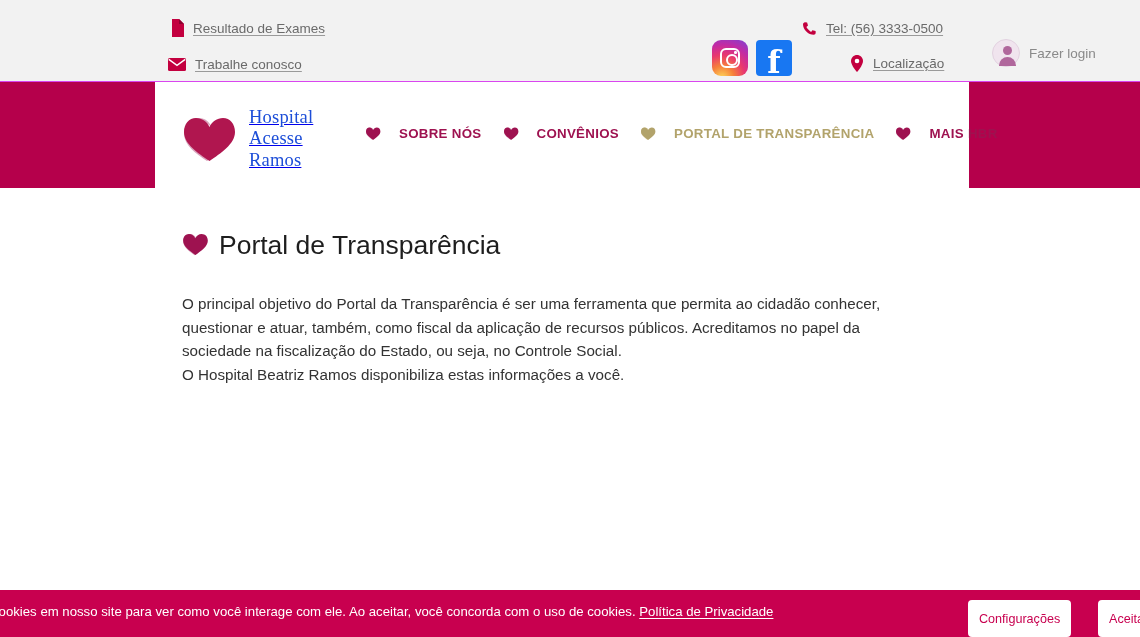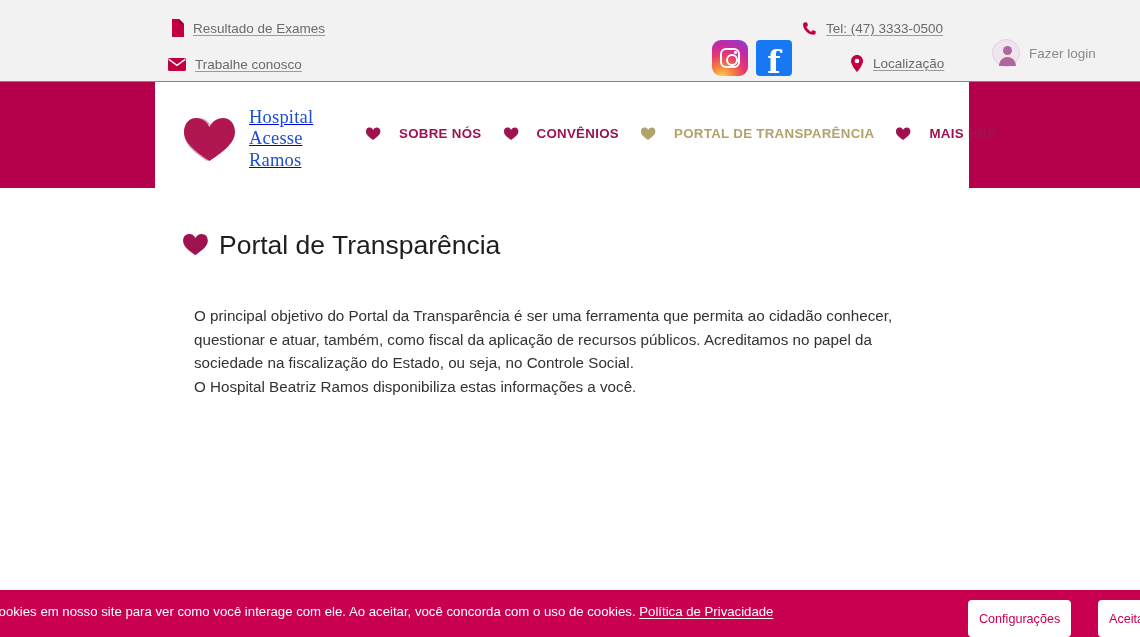--- a/index.html
+++ b/index.html
@@ -206,21 +206,21 @@
     font-weight: normal;
   }
   .body-copy {
     position: absolute;
     top: 104px; left: 182px;
     width: 740px;
     font-size: 15.2px;
     line-height: 23.5px;
     color: #333333;
   }
-  .body-copy p { margin: 12px; }
+  .body-copy p { margin: 0; }
   .body-copy p + p { margin-top: 20px; }
 
   
   .cookiebar {
     position: absolute;
     bottom: 0; left: 0;
     width: 1140px; height: 47px;
     background: #c8004f;
     display: flex;
     align-items: center;
@@ -279,21 +279,21 @@
       </span>
       <span class="lbl">Trabalhe conosco</span>
     </a>
 
     <a class="top-link tl-tel" href="#">
       <span class="icon ico-phone">
         <svg width="15" height="15" viewBox="0 0 15 15">
           <path d="M3 1.2c-1 0-2 1-2 2 0 5.5 5.3 10.6 10.8 10.6 1 0 1.9-1 1.9-2l-.1-1.7-3.2-.9-1.3 1.7C7.6 9.9 5.4 7.7 4.4 5.9L6 4.6 5.1 1.4 3 1.2z" fill="#c3003f"></path>
         </svg>
       </span>
-      <span class="lbl">Tel: (47) 3333-0500</span>
+      <span class="lbl">Tel: (56) 3333-0500</span>
     </a>
 
     <a class="top-link tl-local" href="#">
       <span class="icon ico-pin">
         <svg width="14" height="17" viewBox="0 0 14 17">
           <path d="M7 0C3.7 0 1 2.7 1 6c0 4.4 6 11 6 11s6-6.6 6-11c0-3.3-2.7-6-6-6z" fill="#c3003f"></path>
           <circle cx="7" cy="6" r="2.3" fill="#ffffff"></circle>
         </svg>
       </span>
       <span class="lbl">Localização</span>

